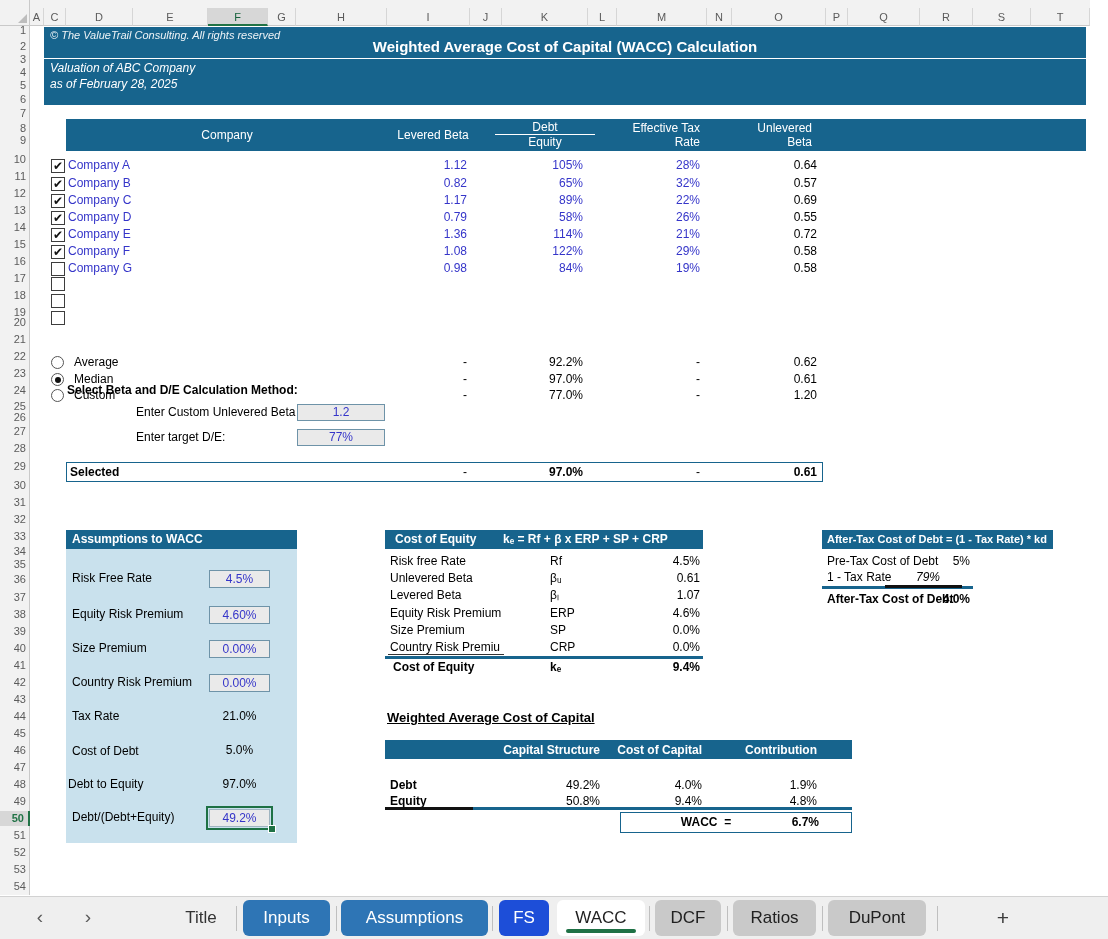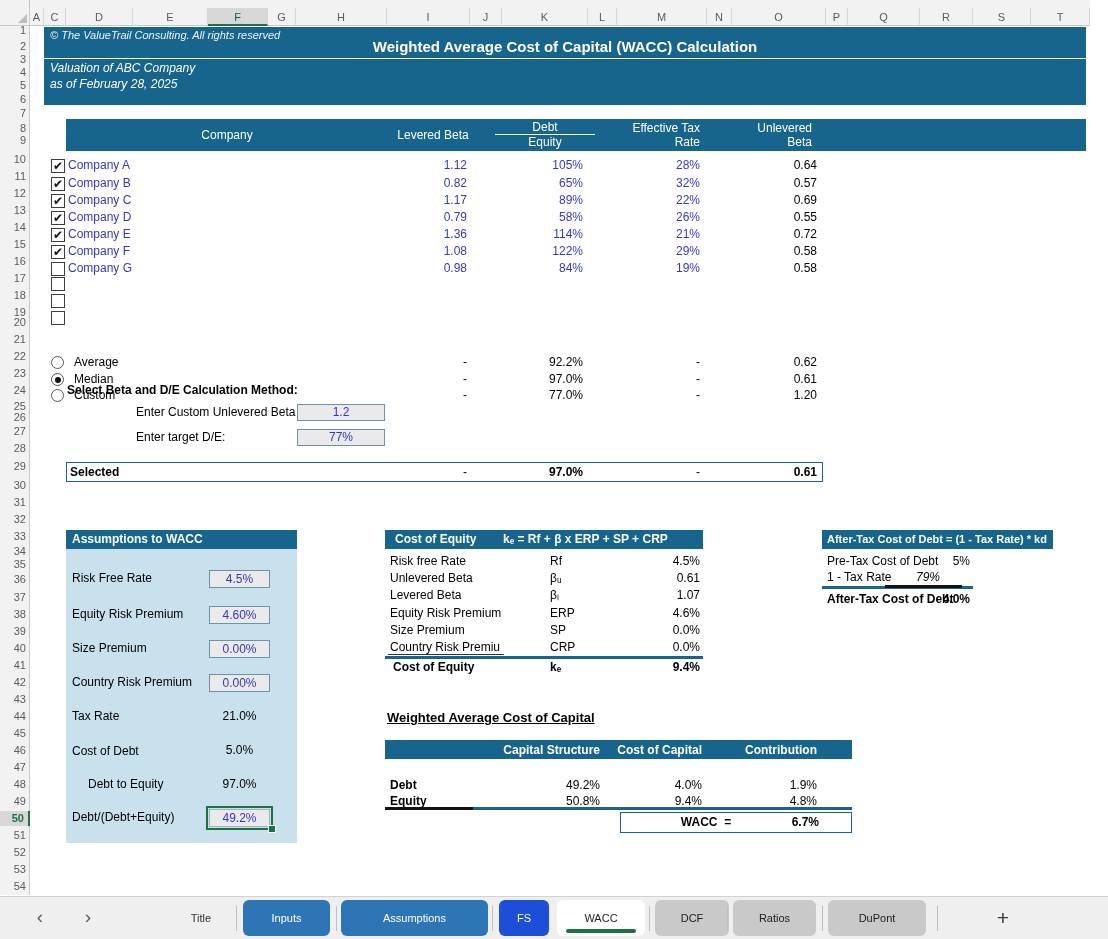--- a/index.html
+++ b/index.html
@@ -33,21 +33,21 @@
       font-size:12px;line-height:12px;text-align:center;color:#111;}
   .rd{position:absolute;width:11px;height:11px;background:#fff;border:1px solid #555;border-radius:50%;}
   .rd.on:after{content:"";position:absolute;left:2.5px;top:2.5px;width:6px;height:6px;border-radius:50%;background:#111;}
   .input-box{position:absolute;background:#EAEAEA;border:1px solid #6E93A8;box-sizing:border-box;
       color:#3535C9;font-size:12px;text-align:center;}
   .sel-border{position:absolute;border:2px solid #1E7145;box-sizing:border-box;background:transparent;}
   .sel-border:after{content:"";position:absolute;right:-5px;bottom:-5px;width:6px;height:6px;background:#1E7145;border:1px solid #fff;}
   .hline{position:absolute;}
   
   .tabbar{position:absolute;left:0;top:896px;width:1108px;height:43px;background:#EFEFEF;border-top:1px solid #D2D2D2;box-sizing:border-box;}
-  .pill{position:absolute;top:3px;height:36px;border-radius:6px;text-align:center;font-size:11px;line-height:36px;cursor:default;}
+  .pill{position:absolute;top:3px;height:36px;border-radius:6px;text-align:center;font-size:17px;line-height:36px;cursor:default;}
   .pill.blue{background:#2E75B5;color:#fff;}
   .pill.green{background:#1d4ed8;color:#fff;}
   .pill.grey{background:#C9C9C9;color:#212121;}
   .pill.plain{background:transparent;color:#333;}
   .pill.active{background:#fff;color:#1f1f1f;}
   .pill.active:after{content:"";position:absolute;left:9px;right:9px;bottom:3px;height:4px;background:#1E7145;border-radius:2px;}
   .tabsep{position:absolute;top:9px;width:1px;height:25px;background:#BFBFBF;}
   .navarrow{position:absolute;top:3px;width:32px;height:36px;color:#5a5a5a;font-size:19px;line-height:34px;text-align:center;}
   .addbtn{position:absolute;top:3px;width:36px;height:36px;color:#3c3c3c;font-size:21px;line-height:35px;text-align:center;}
 </style>
@@ -255,21 +255,21 @@
       <div class="cell" style="left: 72px; top: 607px;">Equity Risk Premium</div>
       <div class="input-box" style="left: 209px; top: 606px; width: 61px; height: 18px; line-height: 16px;">4.60%</div>
       <div class="cell" style="left: 72px; top: 641px;">Size Premium</div>
       <div class="input-box" style="left: 209px; top: 640px; width: 61px; height: 18px; line-height: 16px;">0.00%</div>
       <div class="cell" style="left: 72px; top: 675px;">Country Risk Premium</div>
       <div class="input-box" style="left: 209px; top: 674px; width: 61px; height: 18px; line-height: 16px;">0.00%</div>
       <div class="cell" style="left: 72px; top: 709px;">Tax Rate</div>
       <div class="cell" style="left: 209px; top: 709px; width: 61px; text-align: center;">21.0%</div>
       <div class="cell" style="left: 72px; top: 744px;">Cost of Debt</div>
       <div class="cell" style="left: 209px; top: 743px; width: 61px; text-align: center;">5.0%</div>
-      <div class="cell" style="left: 88px; top: 777px;">Debt to Equity</div>
+      <div class="cell" style="left: 68px; top: 777px;">Debt to Equity</div>
       <div class="cell" style="left: 209px; top: 777px; width: 61px; text-align: center;">97.0%</div>
       <div class="cell" style="left: 72px; top: 810px;">Debt/(Debt+Equity)</div>
       <div class="input-box" style="left: 209px; top: 809px; width: 61px; height: 18px; line-height: 16px; border-color: rgb(159, 180, 192);">49.2%</div>
       <div class="sel-border" style="left: 206px; top: 806px; width: 67px; height: 24px;"></div>
     </div>
 
   <div class="abs band" style="left:385px;top:530px;width:318px;height:19px;">
     <div class="abs wh bold" style="left:10px;top:2px;font-size:12px;">Cost of Equity</div>
     <div class="abs wh bold" style="left:118px;top:2px;font-size:12px;">kₑ = Rf + β x ERP + SP + CRP</div>
   </div>
@@ -339,21 +339,21 @@
 
   <div class="tabbar">
     <div class="navarrow" style="left:24px;">‹</div>
     <div class="navarrow" style="left:72px;">›</div>
     <div id="tabs">
         <div class="pill plain" style="left: 166px; width: 70px;">Title</div>
         <div class="pill blue" style="left: 243px; width: 87px;">Inputs</div>
         <div class="pill blue" style="left: 341px; width: 147px;">Assumptions</div>
         <div class="pill green" style="left: 499px; width: 50px;">FS</div>
         <div class="pill active" style="left: 557px; width: 88px;">WACC</div>
-        <div class="pill grey" style="left: 655px; width: 74px;">DCF</div>
+        <div class="pill grey" style="left: 655px; width: 66px;">DCF</div>
         <div class="pill grey" style="left: 733px; width: 83px;">Ratios</div>
         <div class="pill grey" style="left: 828px; width: 98px;">DuPont</div>
         <div class="tabsep" style="left: 236px;"></div>
         <div class="tabsep" style="left: 336px;"></div>
         <div class="tabsep" style="left: 492px;"></div>
         <div class="tabsep" style="left: 649px;"></div>
         <div class="tabsep" style="left: 727px;"></div>
         <div class="tabsep" style="left: 822px;"></div>
         <div class="tabsep" style="left: 937px;"></div>
       </div>

